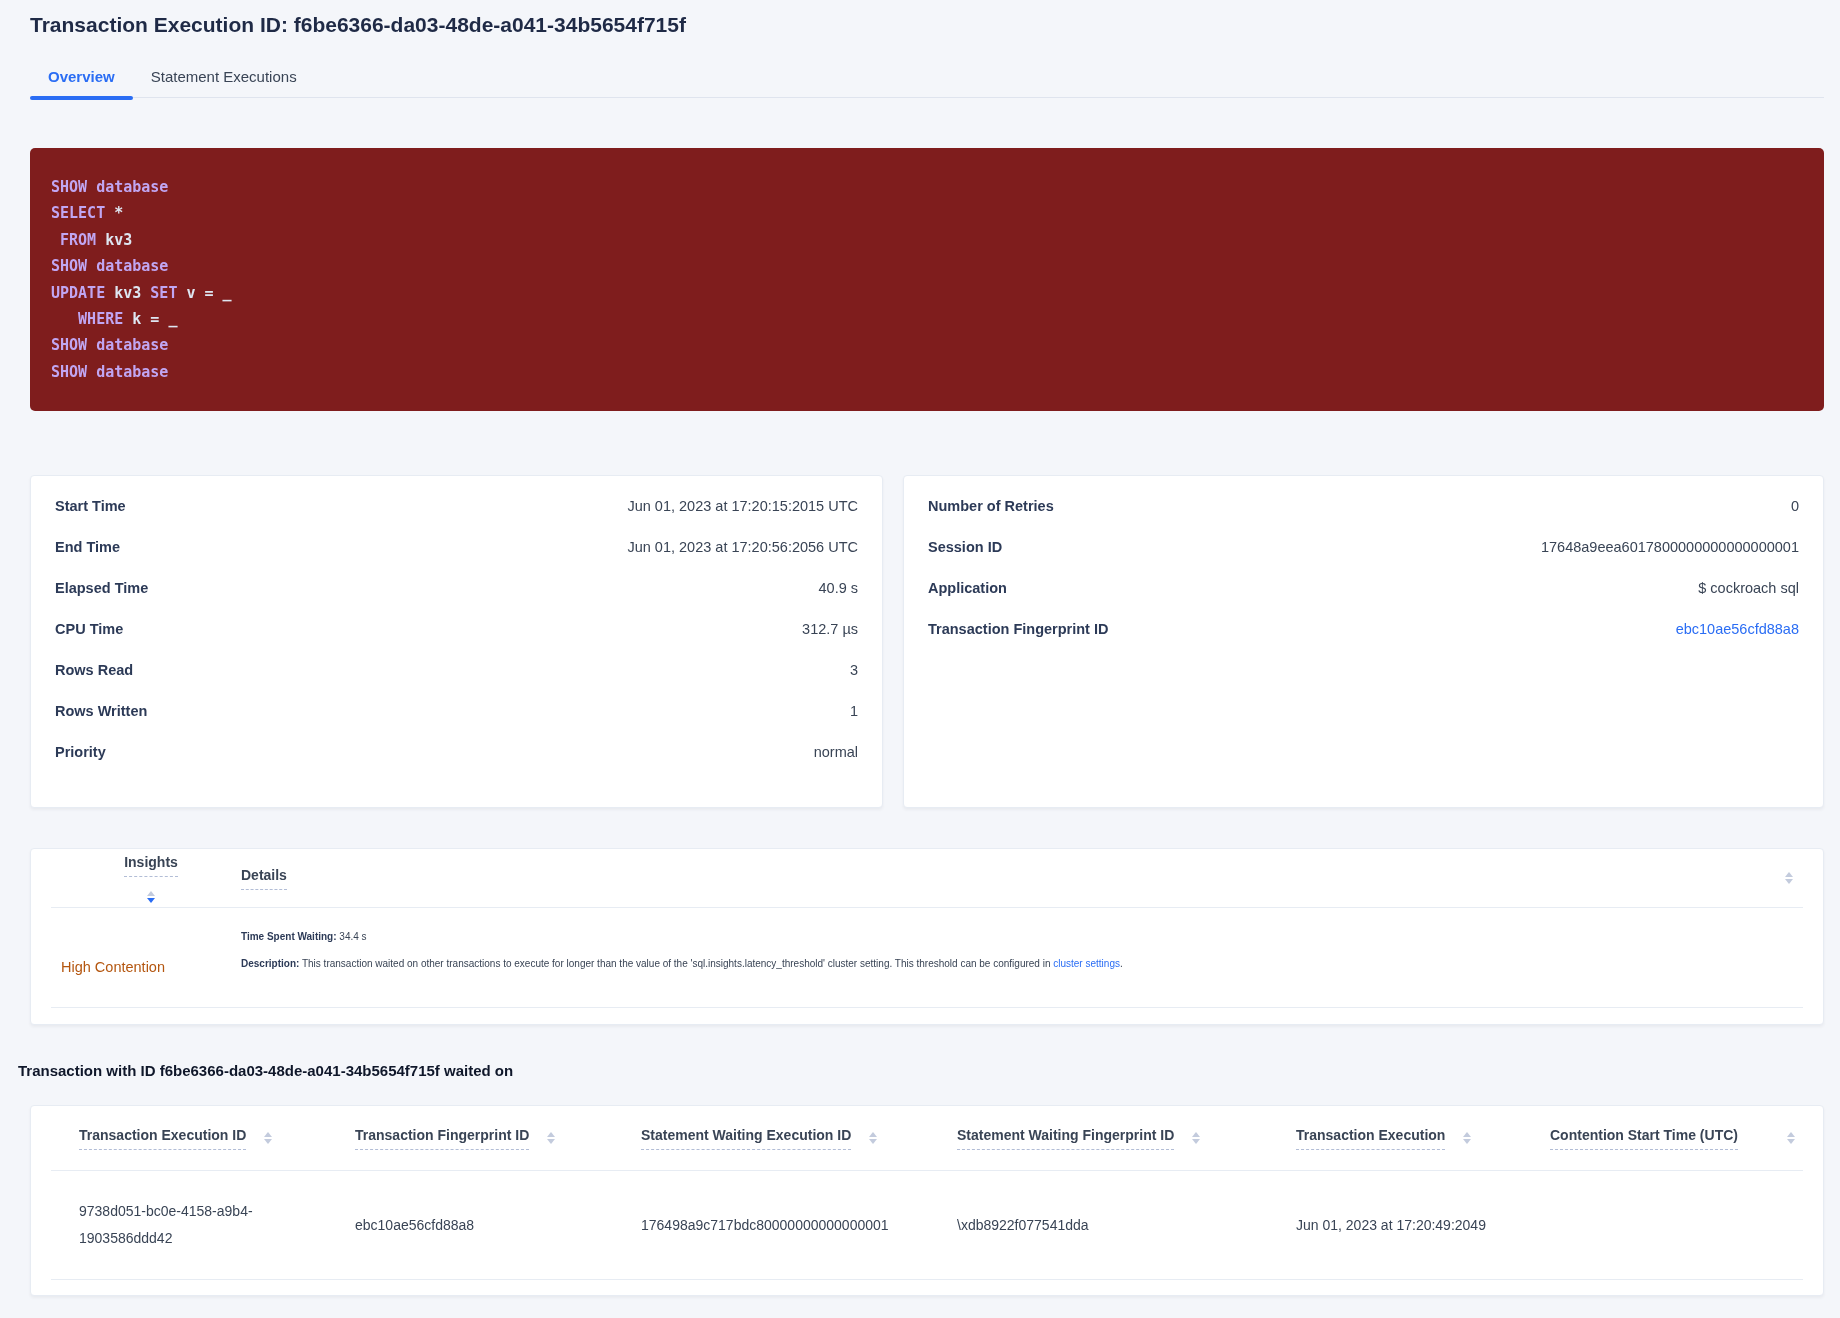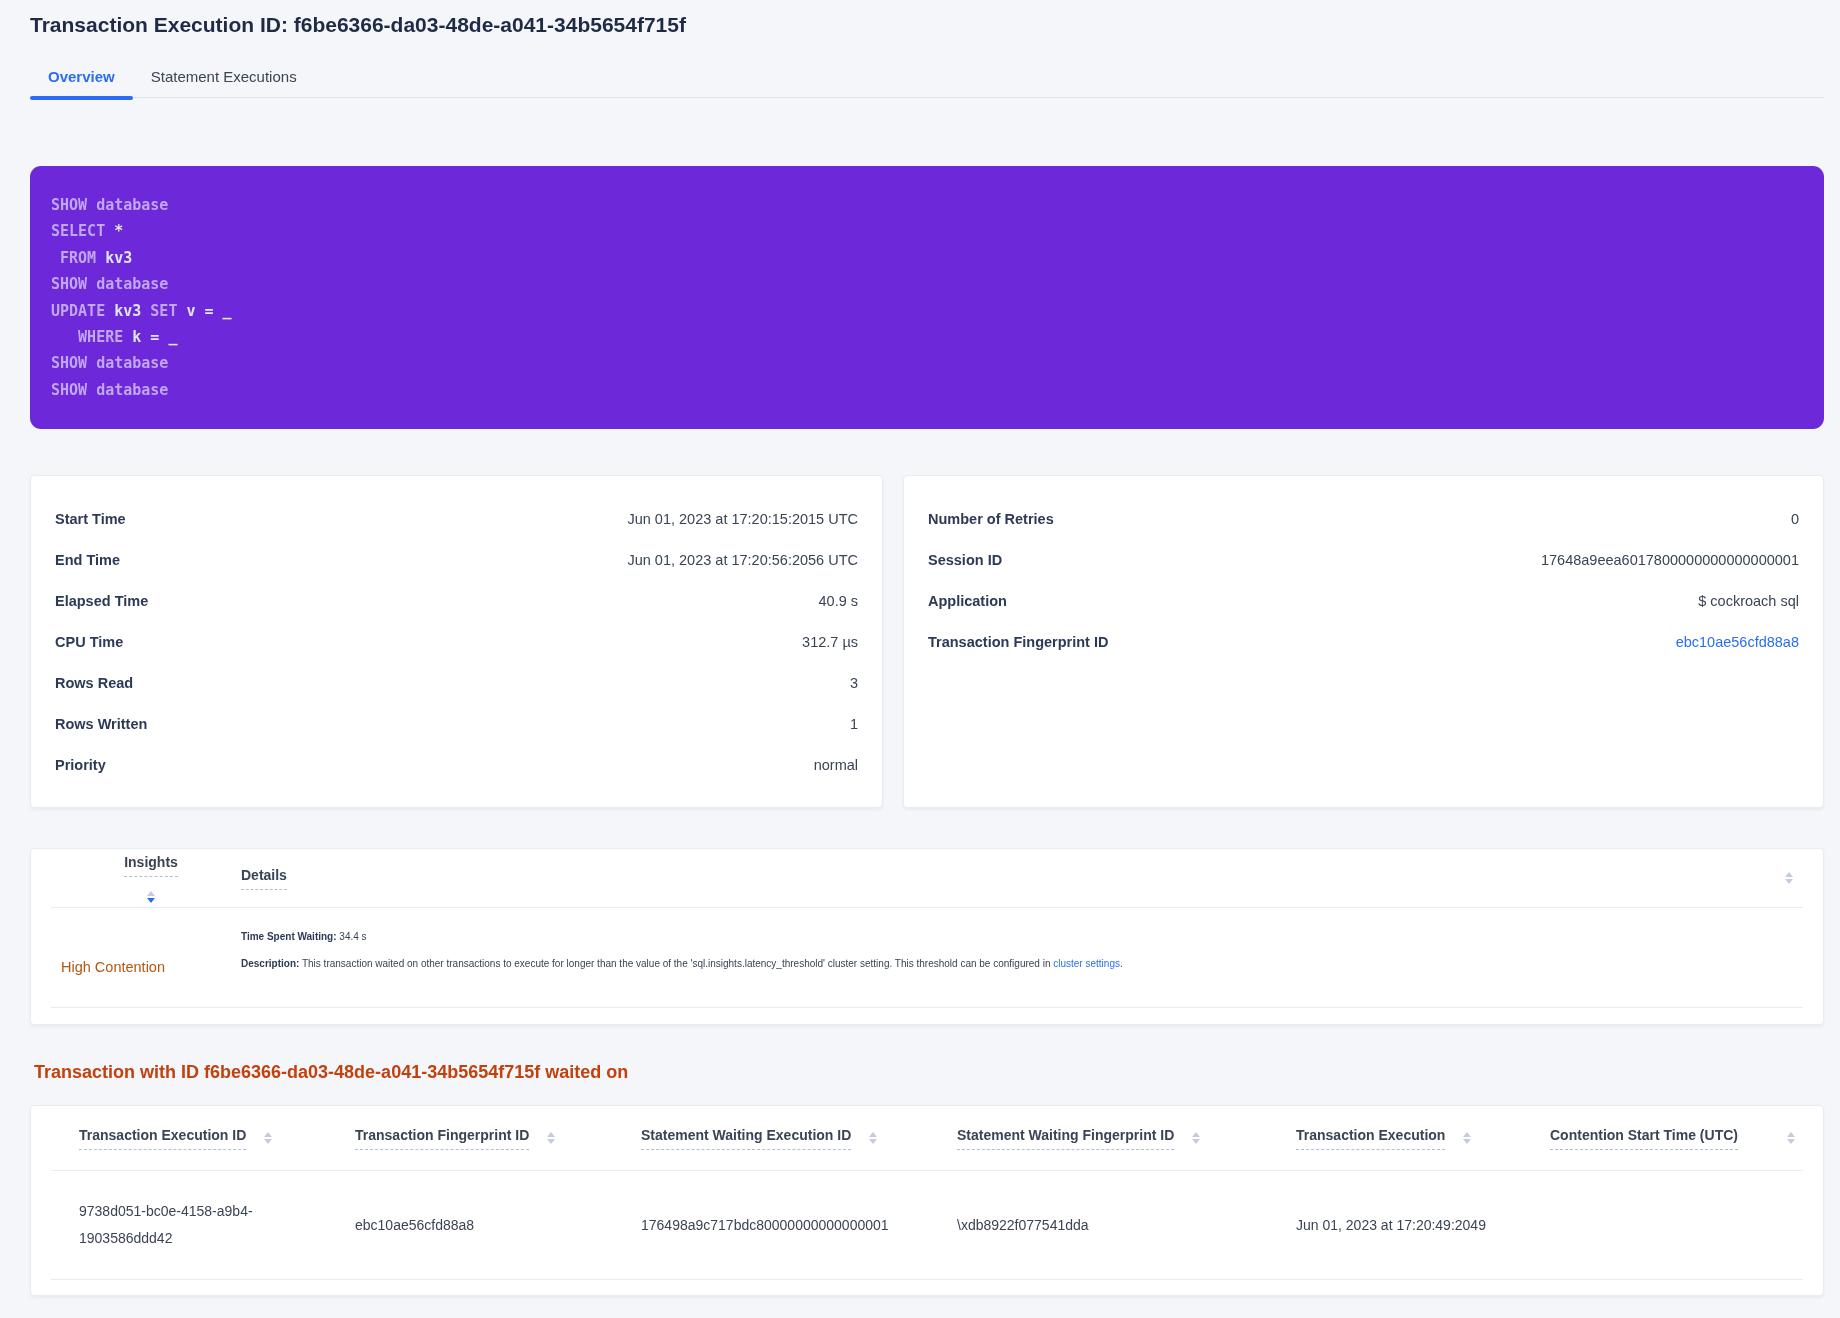--- a/index.html
+++ b/index.html
@@ -9,30 +9,30 @@
   
   #page-title { left:30px; top:13px; font-size:21px; font-weight:700; color:#1f2a46; }
 
   
   #tabbar { left:30px; top:58px; width:1794px; height:40px; border-bottom:1px solid #dfe4ee; display:flex; }
   .tab { position:relative; height:40px; line-height:38px; padding:0 18px; font-size:15px; color:#394455; cursor:pointer; }
   .tab.active { color:#2a6df4; font-weight:600; }
   .tab.active::after { content:""; position:absolute; left:0; right:0; bottom:-2px; height:4px; border-radius:2px; background:#2a6df4; }
 
   
-  #sql-box { left:30px; top:166px; width:1794px; height:263px; background:#6d28d9; border-radius:11px; padding:26px 21px; }
+  #sql-box { left:30px; top:148px; width:1794px; height:263px; background:#7f1d1d; border-radius:5px; padding:26px 21px; }
   .sql-line { font-family:"DejaVu Sans Mono","Liberation Mono",monospace; font-size:15px; line-height:26.4px; font-weight:600; white-space:pre; color:#dee6f1; }
   .sql-line .kw { color:#c1a6f2; }
   .sql-line .tk { color:#dee6f1; }
 
   
   .card { background:#ffffff; border:1px solid #e7ecf3; border-radius:4px; box-shadow:0 2px 3px rgba(33,43,67,0.05); }
   #card-left  { left:30px;  top:475px; width:853px; height:333px; padding:22px 24px; }
   #card-right { left:903px; top:475px; width:921px; height:333px; padding:22px 24px; }
-  .srow { height:41px; display:flex; justify-content:space-between; align-items:center; }
+  .srow { height:41px; display:flex; justify-content:space-between; }
   .slabel { font-size:14.5px; font-weight:700; color:#2c3a57; }
   .svalue { font-size:14.5px; color:#394455; }
   .link { color:#2a6df4; cursor:pointer; }
 
   
   .sort { display:inline-flex; flex-direction:column; align-items:center; gap:2px; cursor:pointer; }
   .tri { width:0; height:0; border-left:4.5px solid transparent; border-right:4.5px solid transparent; display:block; }
   .tri.up   { border-bottom:5.5px solid #c3cbdd; }
   .tri.down { border-top:5.5px solid #c3cbdd; }
   .sort.active .tri.down { border-top-color:#2a6df4; }
@@ -45,21 +45,21 @@
   #insights-header { height:58px; display:flex; align-items:center; padding:0 30px; }
   #insights-header .col1 { width:180px; display:flex; align-items:center; gap:14px;flex-direction:column; }
   #insights-row { display:flex; padding:18px 30px 0 30px; height:99px; }
   #insights-row .col1 { width:180px; display:flex; align-items:center; }
   .insight-badge { font-size:14.5px; font-weight:500; color:#b4560f; }
   .detail-line { font-size:10px; color:#394455; line-height:22px; }
   .detail-line b { color:#2c3a57; }
   .detail-line + .detail-line { margin-top:5px; }
 
   
-  #waited-heading { left:34px; top:1062px; font-size:18px; font-weight:700; color:#c2410c; }
+  #waited-heading { left:18px; top:1062px; font-size:15px; font-weight:700; color:#0f172a; }
   #waited-card { left:30px; top:1105px; width:1794px; height:191px; }
   #waited-header { height:64px; display:flex; align-items:center; padding:0 24px 0 48px; }
   .wcol { display:flex; align-items:center; gap:18px; }
   .wc1 { width:276px; } .wc2 { width:286px; } .wc3 { width:316px; } .wc4 { width:339px; } .wc5 { width:254px; } .wc6 { flex:1; justify-content:space-between; padding-right:4px; }
   #waited-row { height:108px; display:flex; align-items:center; padding:0 24px 0 48px; }
   .wcell { font-size:14px; color:#394455; line-height:27px; }
   .wc1 .wcell { width:230px; word-wrap:break-word; }
   .stmt-link { display:inline-block; width:178px; font-size:13.5px; line-height:29px; color:#22304d; cursor:pointer;
                text-decoration:underline dashed #9fb0d8 1px; text-underline-offset:6px; }
 </style>

